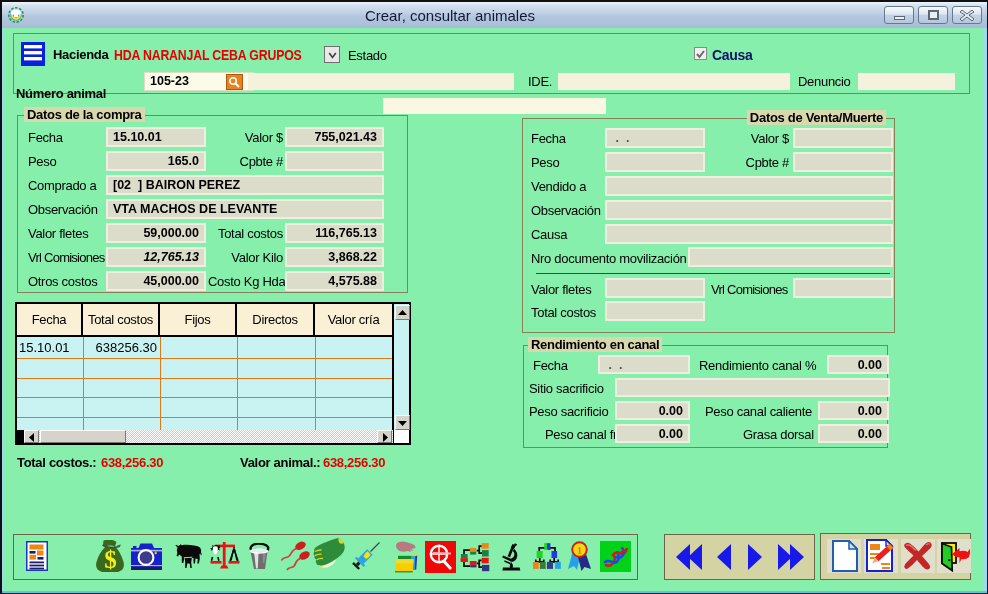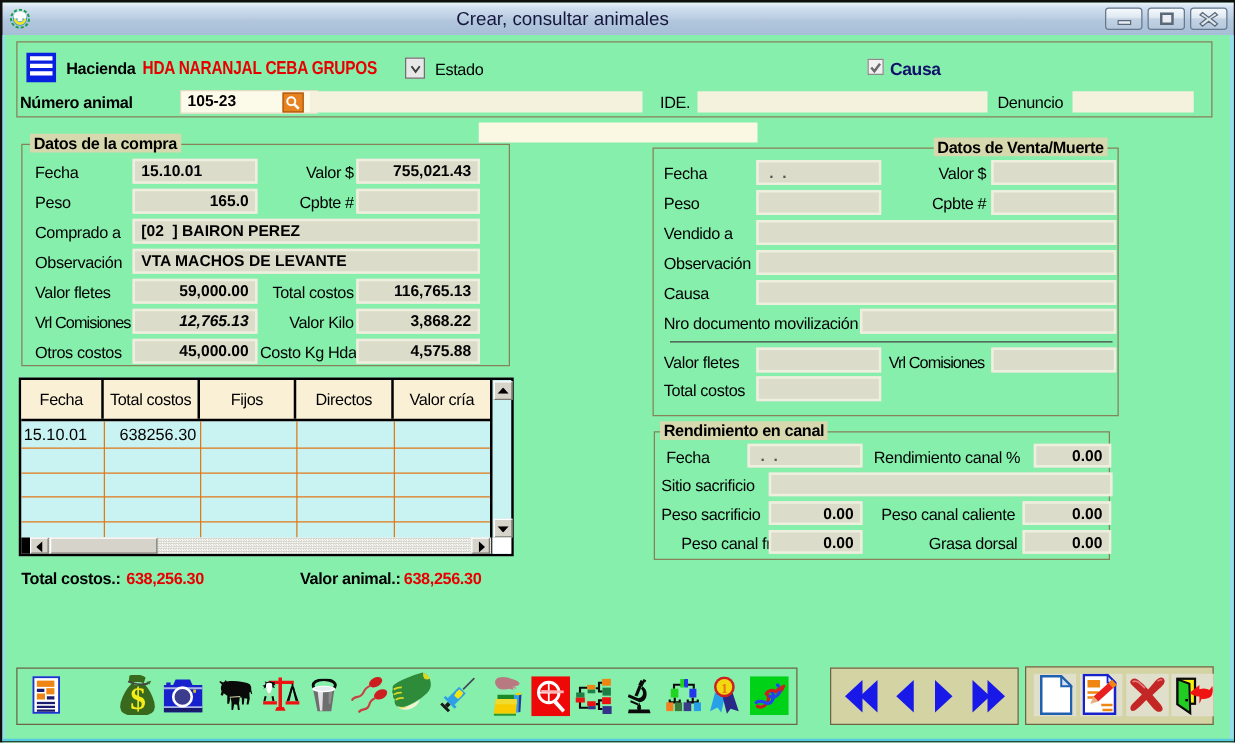--- a/index.html
+++ b/index.html
@@ -69,21 +69,21 @@
         <path d="M1.2 2 L4.5 6.5 L7.8 2" fill="none" stroke="#404040" stroke-width="1.6"></path>
       </svg>
  </div>
  <div class="lab" style="left:348px;top:48px;">Estado</div>
  <div style="position:absolute;left:694px;top:47px;width:13px;height:13px;background:#f0f0f0;border:1px solid #8a8a8a;">
    <svg width="11" height="11" viewBox="0 0 11 11">
         <path d="M2 5 L4.5 8 L9 2" fill="none" stroke="#6a6a6a" stroke-width="2"></path>
       </svg>
  </div>
  <div class="lab b" style="left:712px;top:47px;font-size:14px;color:#10106a;">Causa</div>
- <div class="lab b" style="left:16px;top:74px;">Número animal</div>
+ <div class="lab b" style="left:16px;top:86px;">Número animal</div>
  <div class="fld" style="left:109px;top:72px;width:110px;height:19px;background:#fcfae9;border:1px solid #e0dcc4;line-height:17px;margin-left:35px;">105-23</div>
  <div style="position:absolute;left:226px;top:74px;width:17px;height:16px;background:#e8821e;border:1px solid #a85a10;">
    <svg width="13" height="13" viewBox="0 0 13 13" style="margin:1px">
         <circle cx="5" cy="5" r="3.2" fill="none" stroke="#fff" stroke-width="1.6"></circle>
         <path d="M7.5 7.5 L11 11" stroke="#fff" stroke-width="2"></path>
       </svg>
  </div>
  <div style="position:absolute;left:248px;top:73px;width:266px;height:17px;background:#f4f1dd;"></div>
  <div class="lab" style="left:528px;top:74px;">IDE.</div>
  <div style="position:absolute;left:558px;top:73px;width:232px;height:17px;background:#f4f1dd;"></div>

